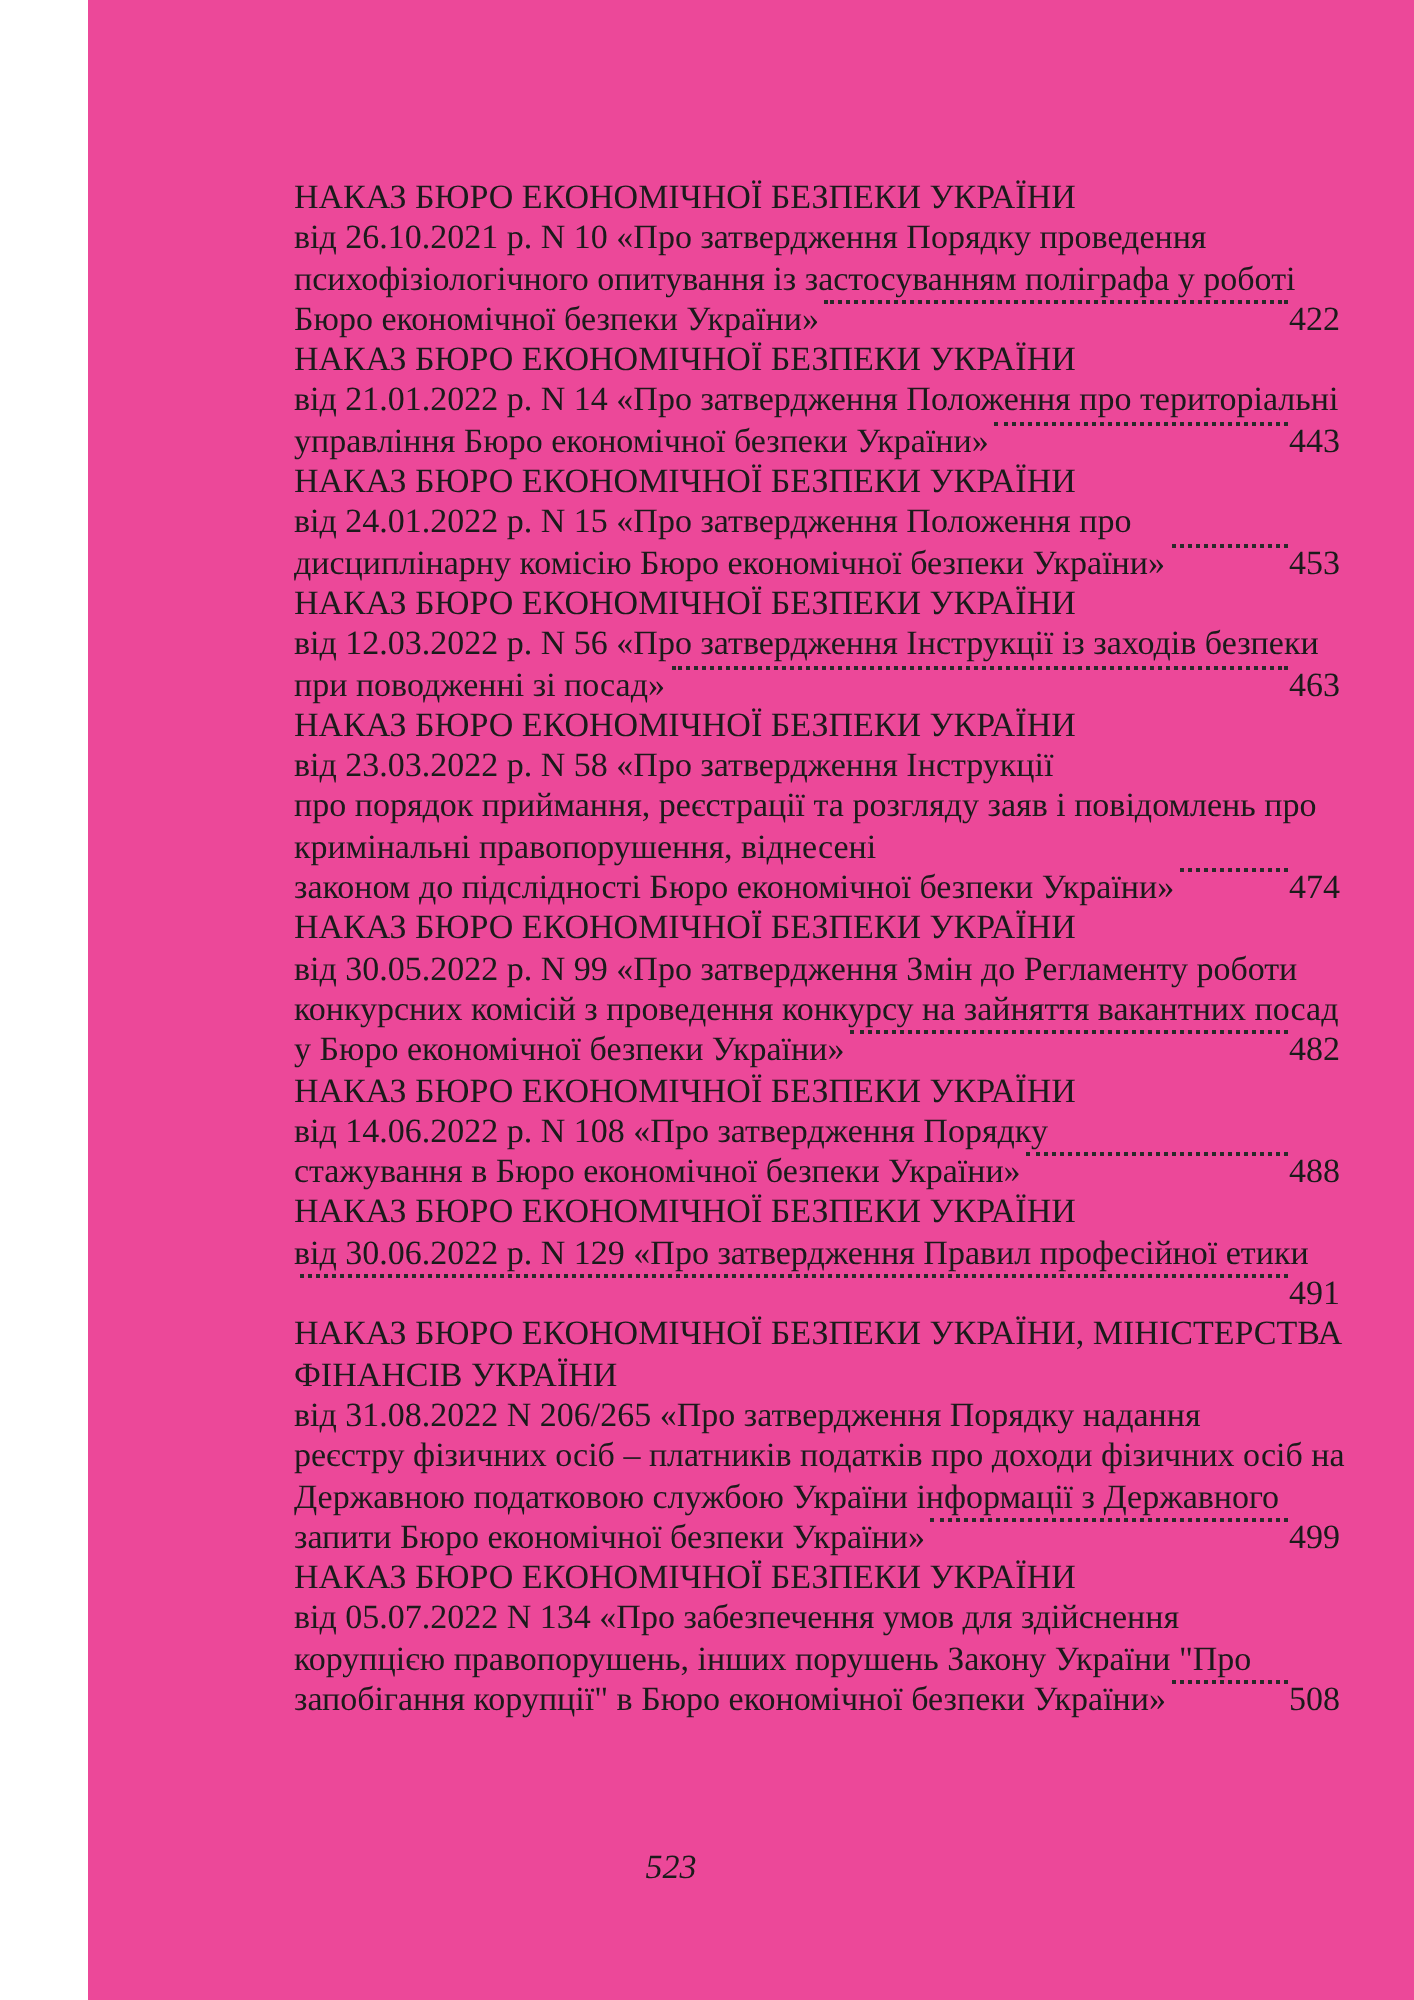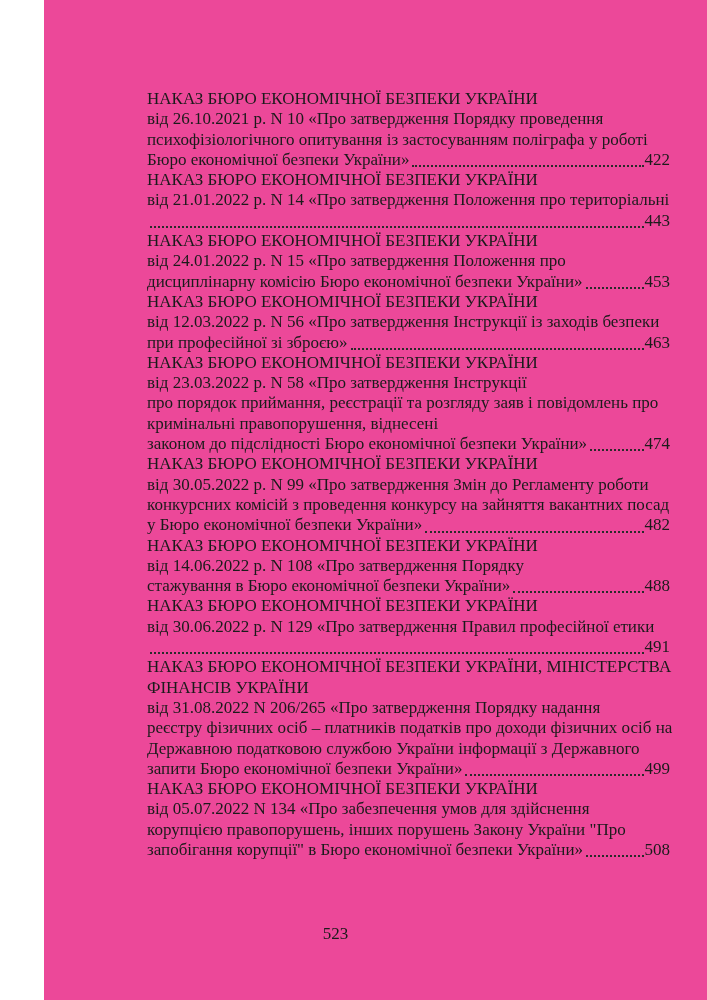--- a/index.html
+++ b/index.html
@@ -23,21 +23,21 @@
     top: 89px;
     width: 523px;
     font-size: 17px;
     line-height: 20.3px;
   }
   .toc-line {
     white-space: nowrap;
   }
   .toc-line.has-page {
     display: flex;
-    align-items: flex-end;
+    align-items: flex-start;
   }
   .line-text {
     flex: 0 0 auto;
   }
   .dot-leader {
     flex: 1 1 auto;
     min-width: 8px;
     border-bottom: 2px dotted #2a2a2a;
     margin: 0 1px 3px 3px;
   }
@@ -45,20 +45,21 @@
     flex: 0 0 auto;
   }
   .footer {
     position: absolute;
     left: 0;
     top: 924px;
     width: 583px;
     text-align: center;
     font-size: 17px;
     line-height: 20px;
+    font-style: italic;
   }
 </style>
 </head>
 <body>
 
 <div class="page">
   <div class="toc">
       <div>
         <div class="toc-line">НАКАЗ БЮРО ЕКОНОМІЧНОЇ БЕЗПЕКИ УКРАЇНИ</div>
         <div class="toc-line">від 26.10.2021 р. N 10 «Про затвердження Порядку проведення</div>
@@ -66,38 +67,39 @@
         <div class="toc-line has-page">
           <span class="line-text">Бюро економічної безпеки України»</span>
           <span class="dot-leader"></span>
           <span class="page-ref">422</span>
         </div>
       </div>
       <div>
         <div class="toc-line">НАКАЗ БЮРО ЕКОНОМІЧНОЇ БЕЗПЕКИ УКРАЇНИ</div>
         <div class="toc-line">від 21.01.2022 р. N 14 «Про затвердження Положення про територіальні</div>
         <div class="toc-line has-page">
+          <span class="line-text">управління Бюро економічної безпеки України»</span>
           <span class="dot-leader"></span>
           <span class="page-ref">443</span>
         </div>
       </div>
       <div>
         <div class="toc-line">НАКАЗ БЮРО ЕКОНОМІЧНОЇ БЕЗПЕКИ УКРАЇНИ</div>
         <div class="toc-line">від 24.01.2022 р. N 15 «Про затвердження Положення про</div>
         <div class="toc-line has-page">
           <span class="line-text">дисциплінарну комісію Бюро економічної безпеки України»</span>
           <span class="dot-leader"></span>
           <span class="page-ref">453</span>
         </div>
       </div>
       <div>
         <div class="toc-line">НАКАЗ БЮРО ЕКОНОМІЧНОЇ БЕЗПЕКИ УКРАЇНИ</div>
         <div class="toc-line">від 12.03.2022 р. N 56 «Про затвердження Інструкції із заходів безпеки</div>
         <div class="toc-line has-page">
-          <span class="line-text">при професійної зі зброєю»</span>
+          <span class="line-text">при поводженні зі посад»</span>
           <span class="dot-leader"></span>
           <span class="page-ref">463</span>
         </div>
       </div>
       <div>
         <div class="toc-line">НАКАЗ БЮРО ЕКОНОМІЧНОЇ БЕЗПЕКИ УКРАЇНИ</div>
         <div class="toc-line">від 23.03.2022 р. N 58 «Про затвердження Інструкції</div>
         <div class="toc-line">про порядок приймання, реєстрації та розгляду заяв і повідомлень про</div>
         <div class="toc-line">кримінальні правопорушення, віднесені</div>
         <div class="toc-line has-page">

